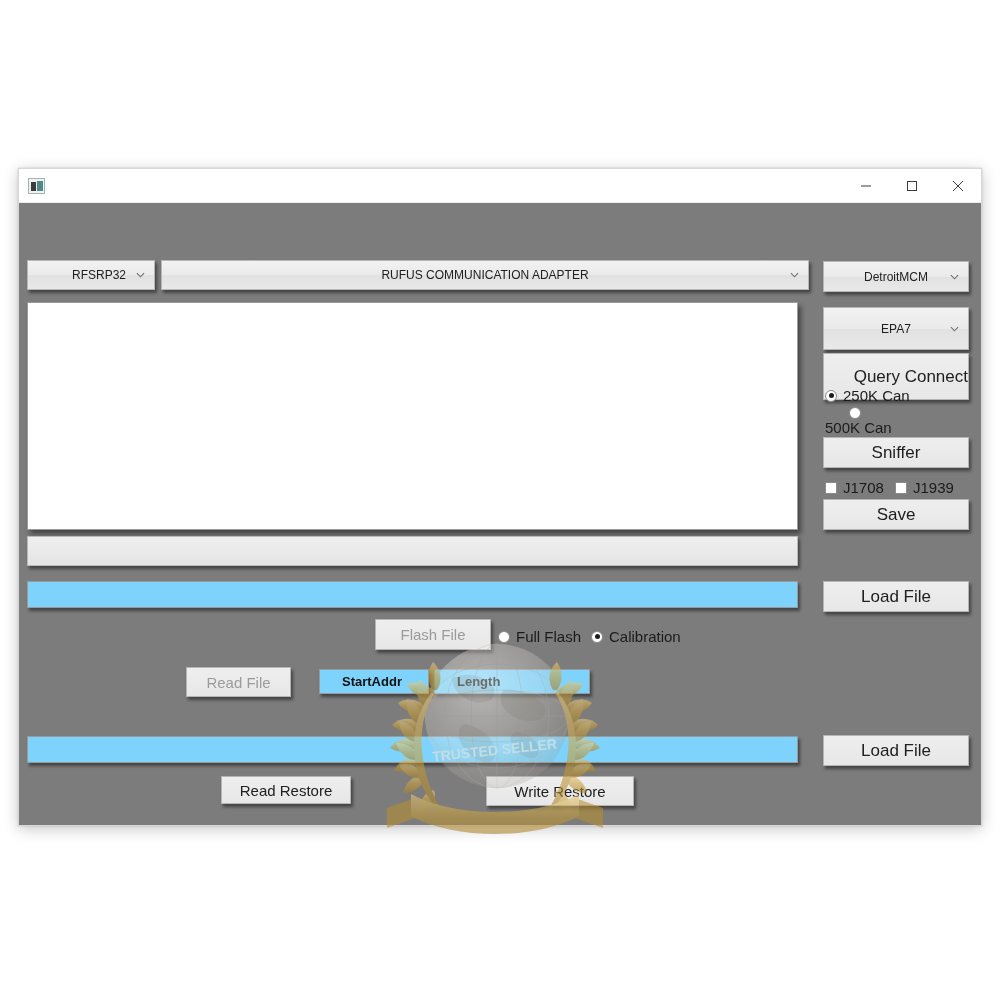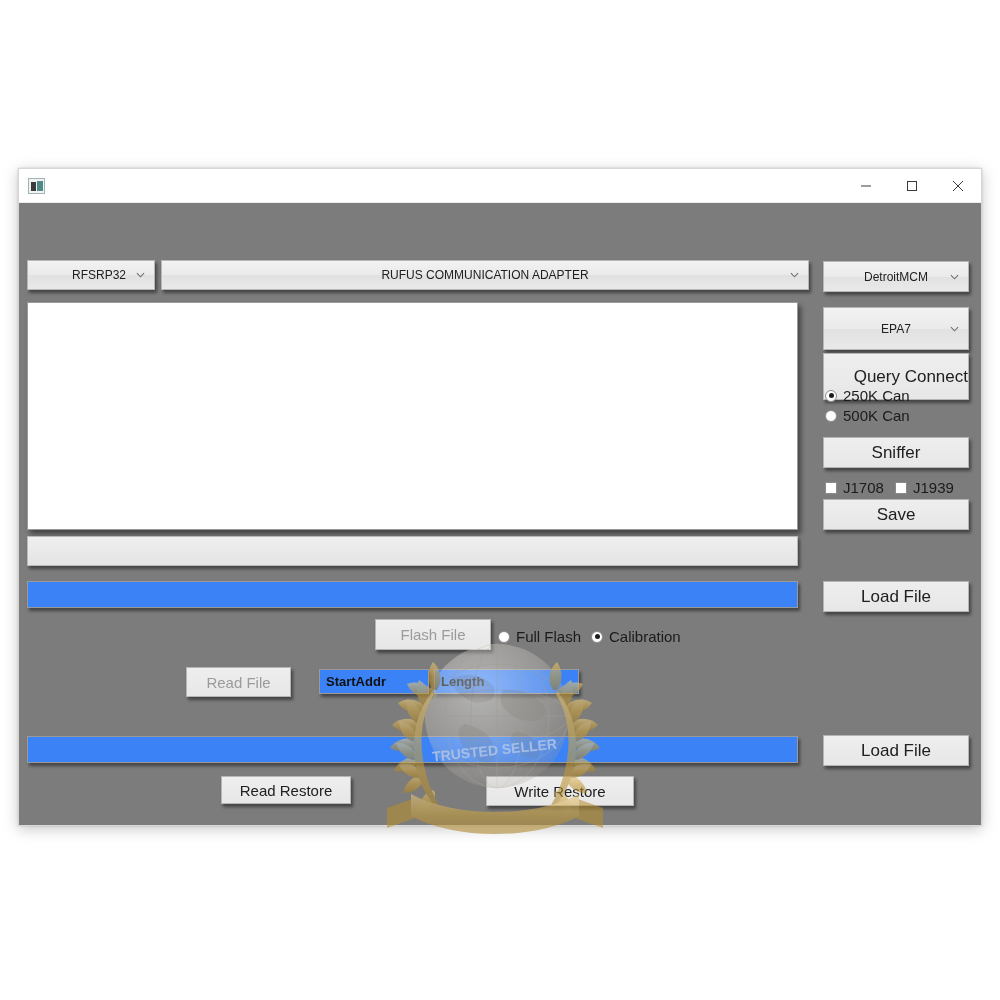--- a/index.html
+++ b/index.html
@@ -123,28 +123,28 @@
 
   .btn {
     background: linear-gradient(to bottom, #eeeeee 0%, #e7e7e7 100%);
     border: 1px solid #b5b5b5;
   }
   .btn.disabled { color: #9b9b9b; }
 
   .textbox {
     position: absolute;
     box-sizing: border-box;
-    background: #3b82f6;
+    background: #7dd3fc;
     border: 1px solid #9a9a9a;
     box-shadow: 2px 3px 3px rgba(0,0,0,0.45);
     font-size: 12px;
     color: #111;
     display: flex;
     align-items: center;
-    padding-left: 6px;
+    padding-left: 22px;
     text-align: right;
   }
   .textbox.bold { font-weight: bold; font-size: 13px; }
 
   .logbox {
     position: absolute;
     box-sizing: border-box;
     background: #ffffff;
     border: 1px solid #9a9a9a;
     box-shadow: 3px 4px 5px rgba(0,0,0,0.45);
@@ -280,21 +280,21 @@
     </div>
 
     <div class="ctl btn disabled" style="left:167px; top:498px; width:105px; height:30px; font-size:15px;">
       <span>Read File</span>
     </div>
 
     <div class="textbox bold" style="left:300px; top:500px; width:110px; height:25px;" placeholder="StartAddr">
       <span>StartAddr</span>
     </div>
 
-    <div class="textbox bold" style="left:415px; top:500px; width:145px; height:25px;" placeholder="Length">
+    <div class="textbox bold" style="left:415px; top:500px; width:156px; height:25px;" placeholder="Length">
       <span>Length</span>
     </div>
 
     <div class="textbox" style="left:8px; top:567px; width:771px; height:27px;">
       <span></span>
     </div>
 
     <div class="ctl btn" style="left:202px; top:607px; width:130px; height:28px; font-size:15px;">
       <span>Read Restore</span>
     </div>
@@ -323,21 +323,21 @@
 
     <div class="ctl btn" style="left:804px; top:184px; width:146px; height:47px; font-size:17px;justify-content:flex-end;">
       <span>Query Connect</span>
     </div>
 
     <div class="opt" style="left:806px; top:218px;">
       <span class="radio on"></span>
       <span>250K Can</span>
     </div>
 
-    <div class="opt" style="left:806px; top:238px;">
+    <div class="opt" style="left:806px; top:238px;flex-direction:column;">
       <span class="radio"></span>
       <span>500K Can</span>
     </div>
 
     <div class="ctl btn" style="left:804px; top:268px; width:146px; height:31px; font-size:17px;">
       <span>Sniffer</span>
     </div>
 
     <div class="opt" style="left:806px; top:310px;">
       <span class="cbox"></span>

